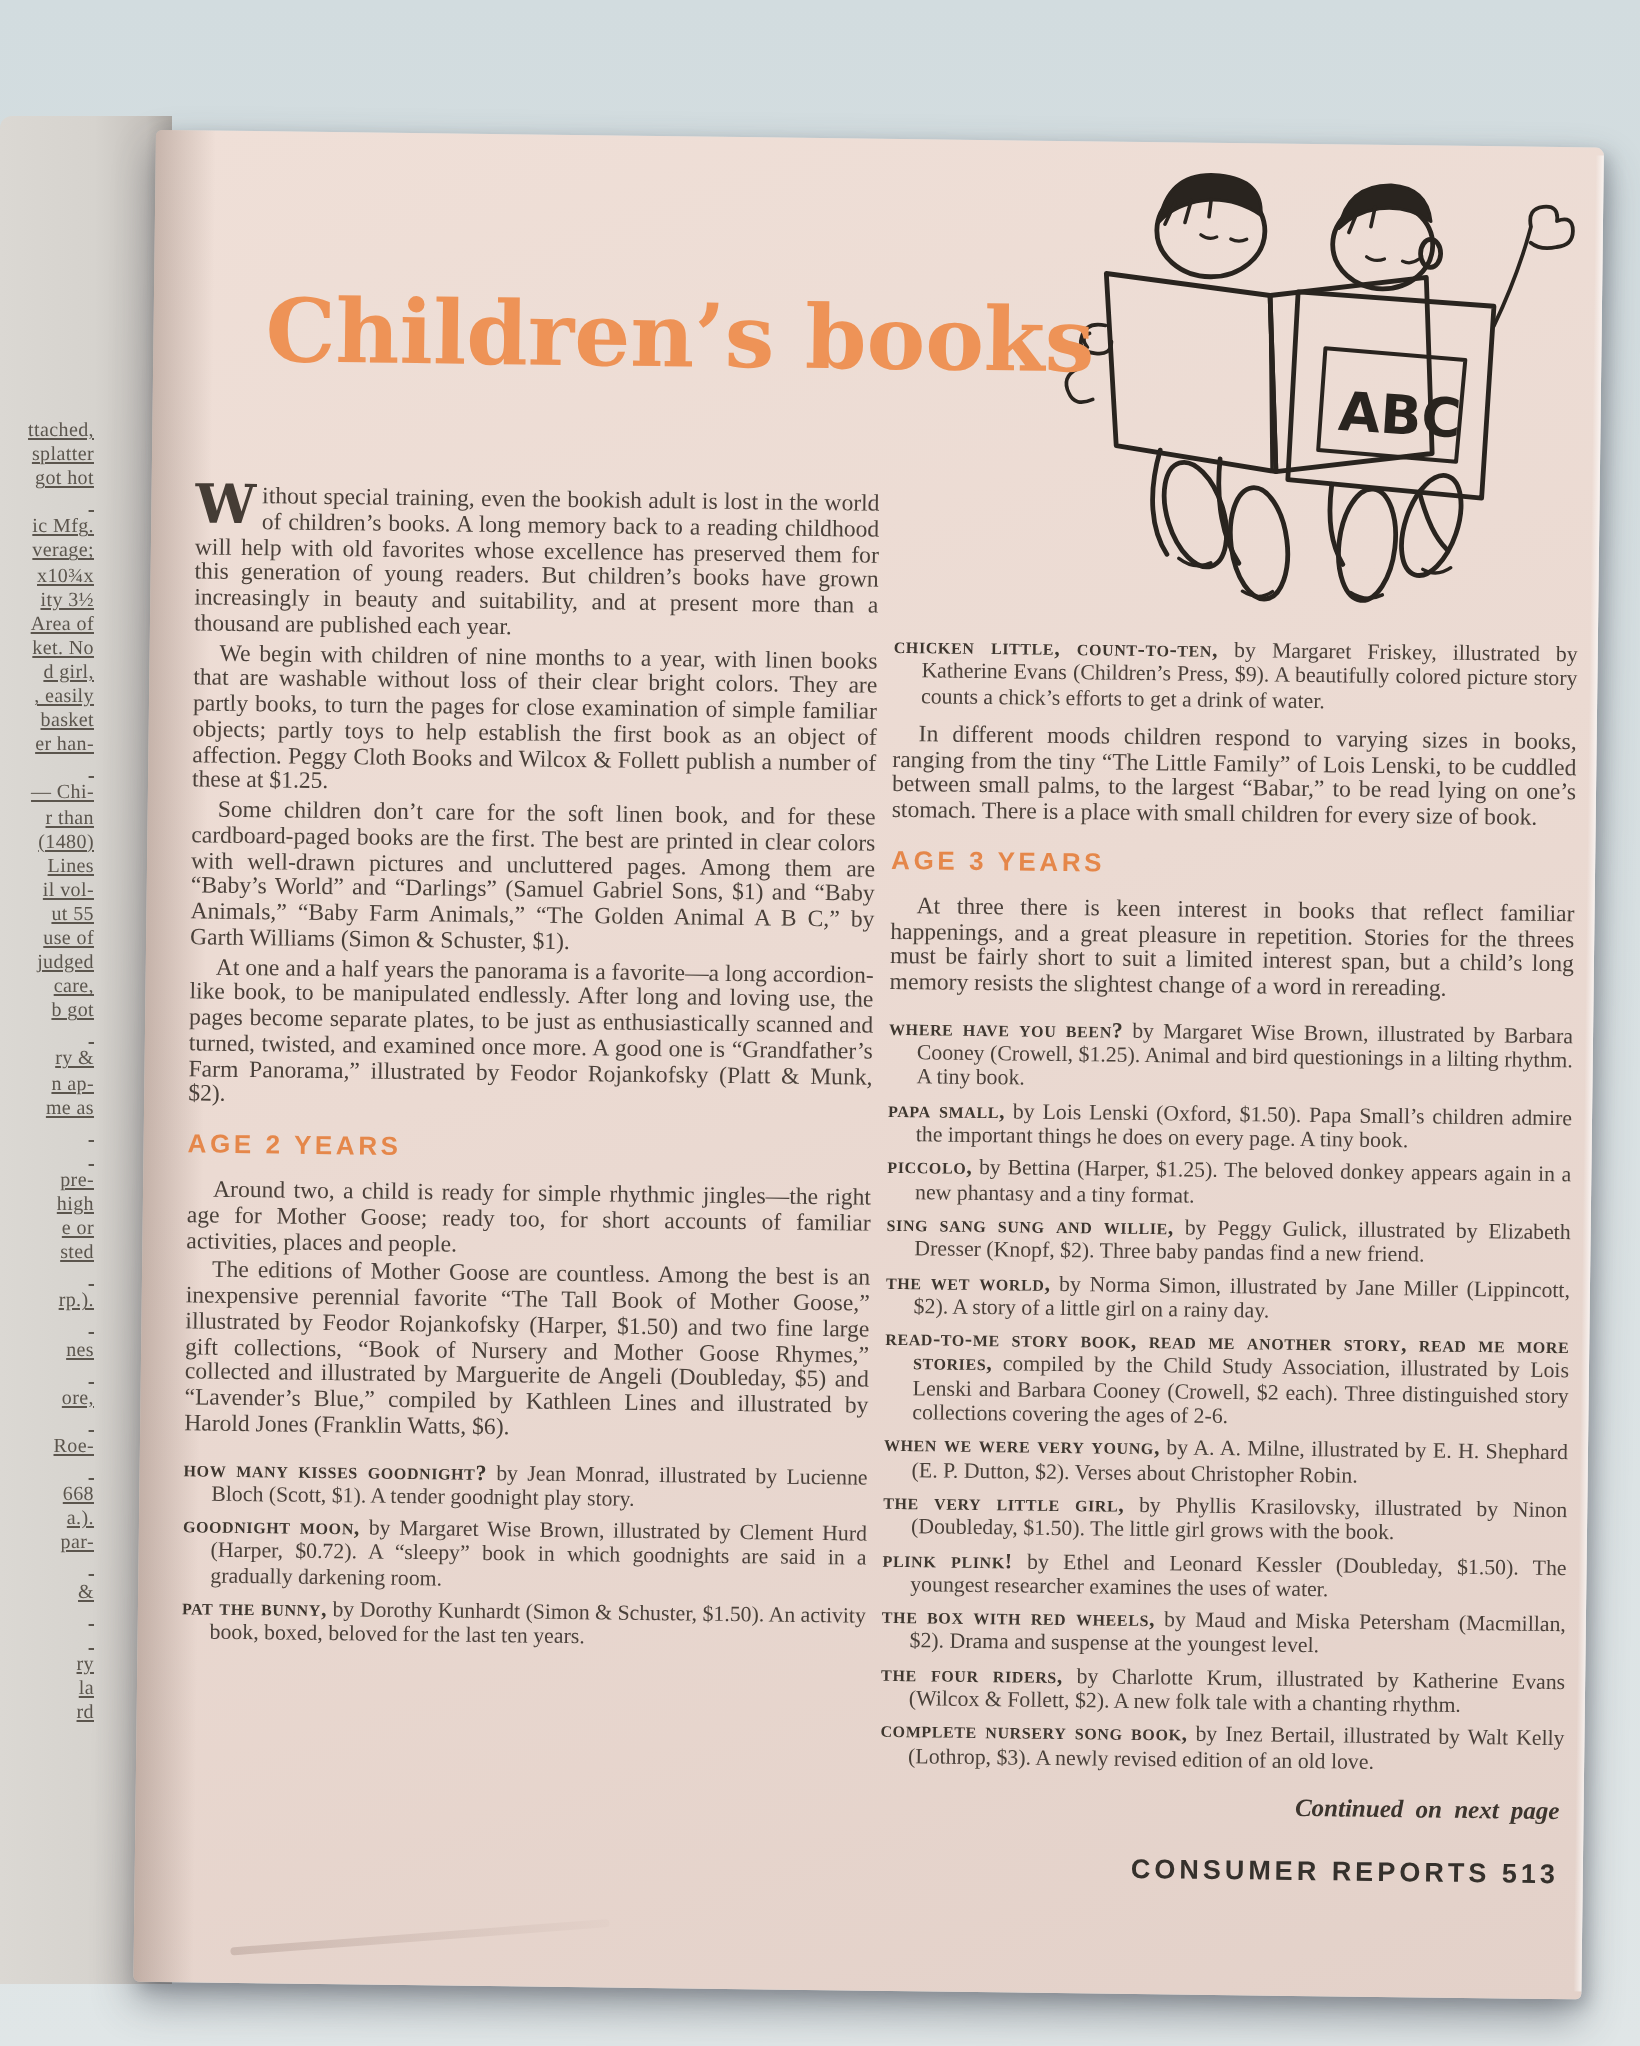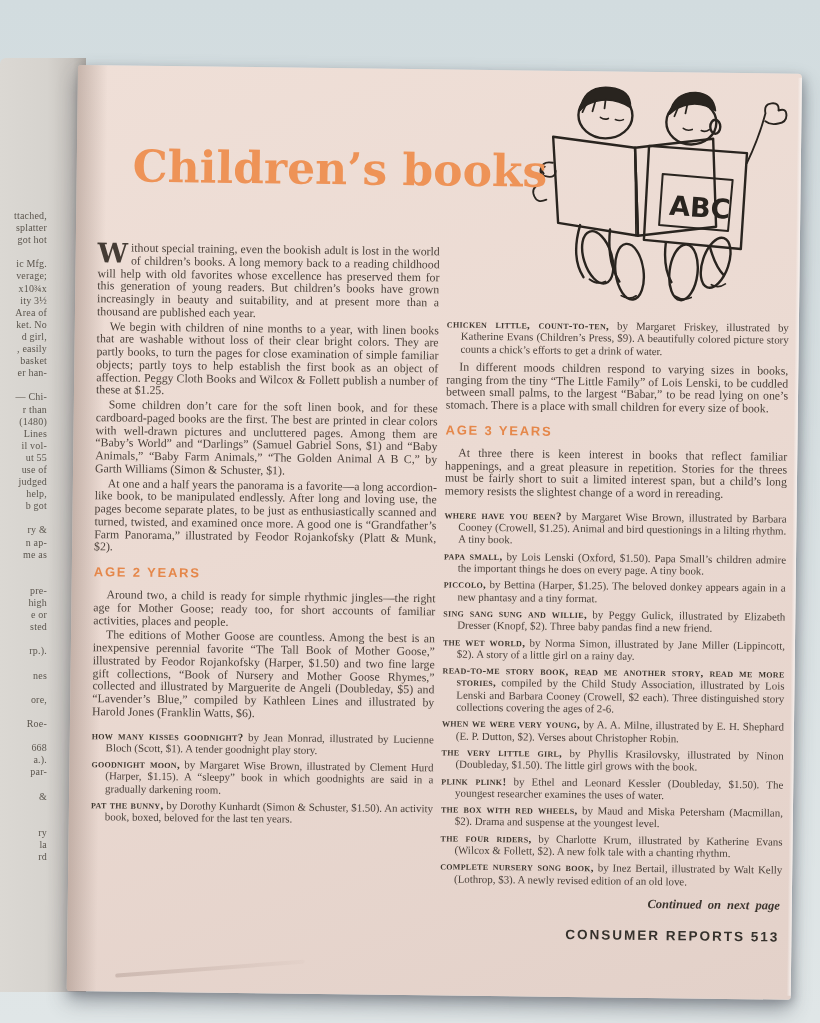--- a/index.html
+++ b/index.html
@@ -12,21 +12,21 @@
   .prev-page {
     position:absolute; left:0; top:58px; width:86px; height:934px;
     background:linear-gradient(to right,#dbd8d3 0%,#d6d3ce 55%,#c6c2bd 85%,#aba7a2 100%);
     border-top-left-radius:6px;
   }
   .fragments {
     position:absolute; left:0; top:152px; width:47px;
     font-size:10px; line-height:12.1px; color:#5b554d;
     text-align:right; letter-spacing:0.2px;
   }
-  .frag { white-space:nowrap; overflow:hidden; }
+  .frag { white-space:nowrap; overflow:hidden;text-decoration:underline; }
   
   .page {
     position:absolute; left:78px; top:66px; width:724px; height:926px;
     background:linear-gradient(160deg,#efdfd7 0%,#ebdad2 45%,#e3d1c9 100%);
     box-shadow:0 10px 20px rgba(60,65,75,0.45), 3px 3px 8px rgba(60,65,75,0.25);
     transform:rotate(0.7deg); transform-origin:12% 0%;
     border-radius:3px 4px 3px 3px;
   }
   .page::before { 
     content:""; position:absolute; left:0; top:0; bottom:0; width:30px;
@@ -107,21 +107,21 @@
         <div class="frag">er han-</div>
         <div class="frag">&nbsp;</div>
         <div class="frag">— Chi-</div>
         <div class="frag">r than</div>
         <div class="frag">(1480)</div>
         <div class="frag">Lines</div>
         <div class="frag">il vol-</div>
         <div class="frag">ut 55</div>
         <div class="frag">use of</div>
         <div class="frag">judged</div>
-        <div class="frag">help,</div>
+        <div class="frag">care,</div>
         <div class="frag">b got</div>
         <div class="frag">&nbsp;</div>
         <div class="frag">ry &amp;</div>
         <div class="frag">n ap-</div>
         <div class="frag">me as</div>
         <div class="frag">&nbsp;</div>
         <div class="frag">&nbsp;</div>
         <div class="frag">pre-</div>
         <div class="frag">high</div>
         <div class="frag">e or</div>
@@ -201,21 +201,21 @@
       <p class="para">Some children don’t care for the soft linen book, and for these cardboard-paged books are the first. The best are printed in clear colors with well-drawn pictures and uncluttered pages. Among them are “Baby’s World” and “Darlings” (Samuel Gabriel Sons, $1) and “Baby Animals,” “Baby Farm Animals,” “The Golden Animal A B C,” by Garth Williams (Simon &amp; Schuster, $1).</p>
       <p class="para">At one and a half years the panorama is a favorite—a long accordion-like book, to be manipulated endlessly. After long and loving use, the pages become separate plates, to be just as enthusiastically scanned and turned, twisted, and examined once more. A good one is “Grandfather’s Farm Panorama,” illustrated by Feodor Rojankofsky (Platt &amp; Munk, $2).</p>
 
       <h2 class="section-heading">AGE 2 YEARS</h2>
 
       <p class="para">Around two, a child is ready for simple rhythmic jingles—the right age for Mother Goose; ready too, for short accounts of familiar activities, places and people.</p>
       <p class="para">The editions of Mother Goose are countless. Among the best is an inexpensive perennial favorite “The Tall Book of Mother Goose,” illustrated by Feodor Rojankofsky (Harper, $1.50) and two fine large gift collections, “Book of Nursery and Mother Goose Rhymes,” collected and illustrated by Marguerite de Angeli (Doubleday, $5) and “Lavender’s Blue,” compiled by Kathleen Lines and illustrated by Harold Jones (Franklin Watts, $6).</p>
 
       <div class="entries">
         <p class="entry"><span class="entry-title">How many kisses goodnight?</span><span> by Jean Monrad, illustrated by Lucienne Bloch (Scott, $1). A tender goodnight play story.</span></p>
-        <p class="entry"><span class="entry-title">Goodnight moon,</span><span> by Margaret Wise Brown, illustrated by Clement Hurd (Harper, $1.15). A “sleepy” book in which goodnights are said in a gradually darkening room.</span></p>
+        <p class="entry"><span class="entry-title">Goodnight moon,</span><span> by Margaret Wise Brown, illustrated by Clement Hurd (Harper, $0.72). A “sleepy” book in which goodnights are said in a gradually darkening room.</span></p>
         <p class="entry"><span class="entry-title">Pat the bunny,</span><span> by Dorothy Kunhardt (Simon &amp; Schuster, $1.50). An activity book, boxed, beloved for the last ten years.</span></p>
       </div>
     </div>
 
     <div class="col col-right">
       <p class="entry lead-entry"><span class="entry-title">Chicken little, count-to-ten,</span><span> by Margaret Friskey, illustrated by Katherine Evans (Children’s Press, $9). A beautifully colored picture story counts a chick’s efforts to get a drink of water.</span></p>
 
       <p class="para">In different moods children respond to varying sizes in books, ranging from the tiny “The Little Family” of Lois Lenski, to be cuddled between small palms, to the largest “Babar,” to be read lying on one’s stomach. There is a place with small children for every size of book.</p>
 
       <h2 class="section-heading">AGE 3 YEARS</h2>

